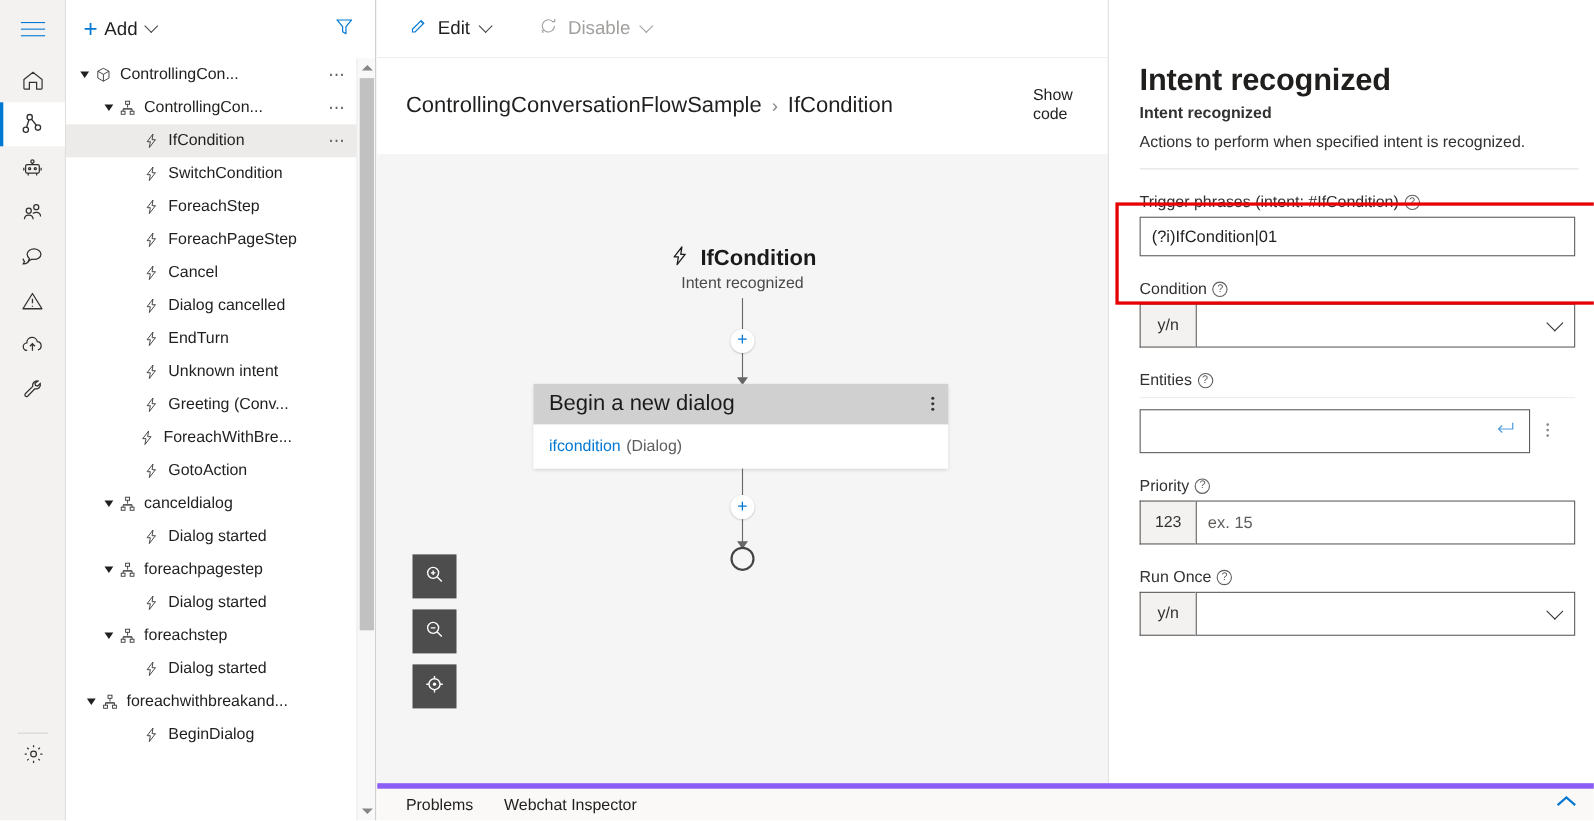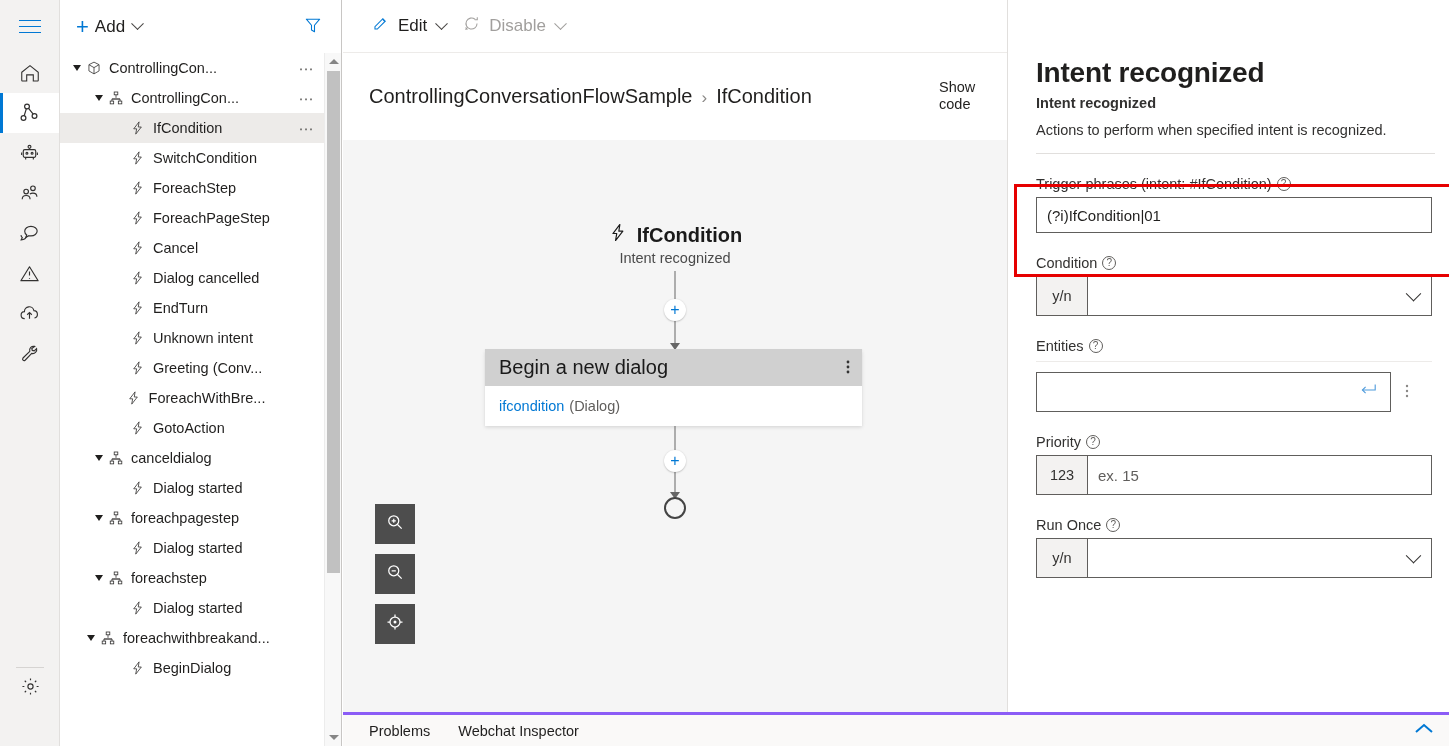--- a/index.html
+++ b/index.html
@@ -115,21 +115,21 @@
     position: absolute; left: 2px; width: 13px; top: 18px; height: 502px;
     background: #c1c1c1; cursor: pointer;
   }
 
   
   .center {
     position: absolute; left: 343px; top: 0; width: 664px; height: 746px;
     background: #ffffff;
   }
   .center-toolbar {
-    height: 53px; display: flex; align-items: center; gap: 16px; padding-left: 28px;
+    height: 53px; display: flex; align-items: center; gap: 43px; padding-left: 28px;
     border-bottom: 1px solid #edebe9; background: #fff;
   }
   .tb-item { display: flex; align-items: center; gap: 8px; cursor: pointer;
     font-size: 17px; color: #201f1e; }
   .tb-item.disabled { color: #a19f9d; cursor: default; }
   .tb-item .chev-small { border-color: #484644; }
   .tb-item.disabled .chev-small { border-color: #a19f9d; }
 
   .breadcrumb-bar {
     height: 86px; display: flex; align-items: center; justify-content: space-between;
@@ -250,21 +250,21 @@
   .entities-row { display: flex; align-items: center; gap: 14px; }
   .entities-input {
     width: 355px; height: 40px; border: 1px solid #605e5c; background: #fff;
     display: flex; align-items: center; justify-content: flex-end; padding-right: 12px;
   }
   .placeholder { color: #605e5c; }
 
   
   .statusbar {
     position: absolute; left: 343px; bottom: 0; width: 1106px; height: 34px;
-    background: #faf9f8; border-top: 3px solid #8b5cf6;
+    background: #faf9f8; border-top: 5px solid #8b5cf6;
     display: flex; align-items: center; padding: 0 14px 0 26px;
     justify-content: space-between;
   }
   .status-tabs { display: flex; gap: 28px; }
   .status-tab { font-size: 14.5px; color: #201f1e; cursor: pointer; }
 </style>
 </head>
 <body>
 
 <div id="app">
@@ -557,21 +557,21 @@
           </div>
           <div class="tree-row" style="padding-left: 58px;">
             <div class="tree-caret-space"></div>
             <span class="tree-icon">
               <svg width="16" height="16" viewBox="0 0 24 24" fill="none" stroke="#323130" stroke-width="1.2">
                 <path d="M13.6 2.8 5.6 13.2h4.4l-1.4 8 8.4-10.7h-4.6z" stroke-linejoin="round"></path>
               </svg>
             </span>
             <span class="tree-label">Dialog started</span>
           </div>
-          <div class="tree-row" style="padding-left: 28px;">
+          <div class="tree-row" style="padding-left: 20px;">
             <div class="tree-caret"></div>
             <span class="tree-icon">
               <svg width="16" height="16" viewBox="0 0 24 24" fill="none" stroke="#323130" stroke-width="1.2">
                 <rect x="9.3" y="3" width="5.4" height="4.2"></rect>
                 <rect x="3.3" y="16.6" width="5.2" height="4.2"></rect>
                 <rect x="15.5" y="16.6" width="5.2" height="4.2"></rect>
                 <path d="M12 7.2v4.6M5.9 16.6v-3.1h12.2v3.1M5.9 13.5h12.2"></path>
               </svg>
             </span>
             <span class="tree-label">foreachwithbreakand...</span>

